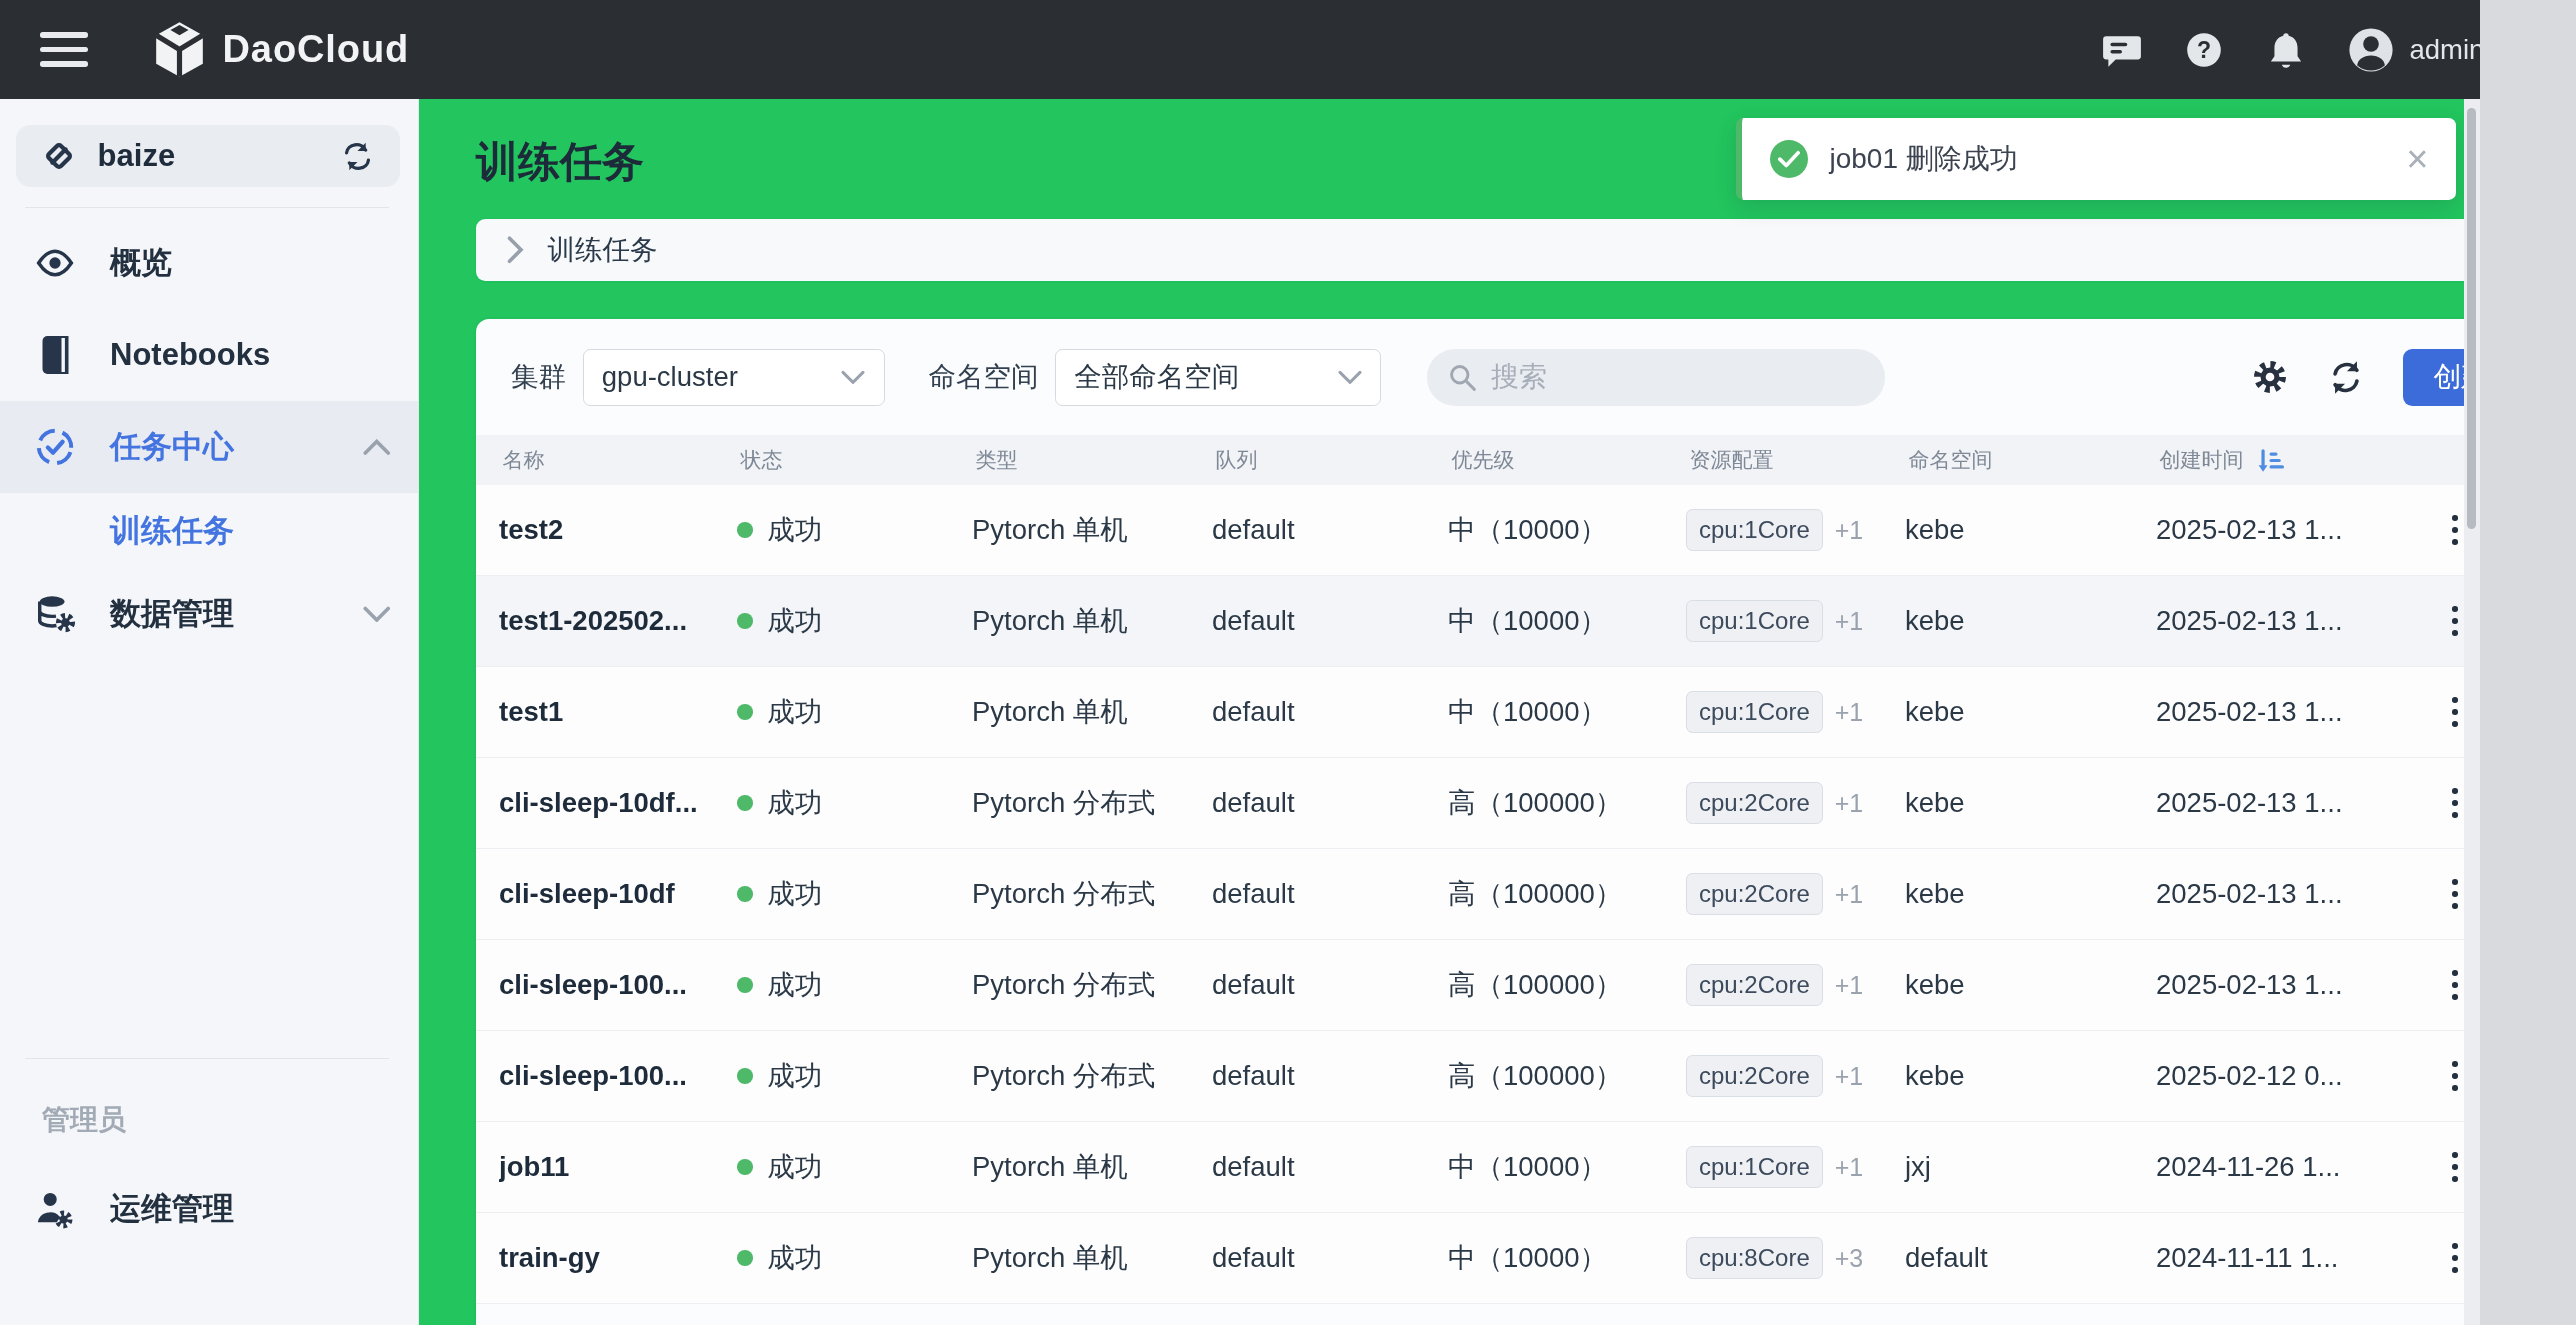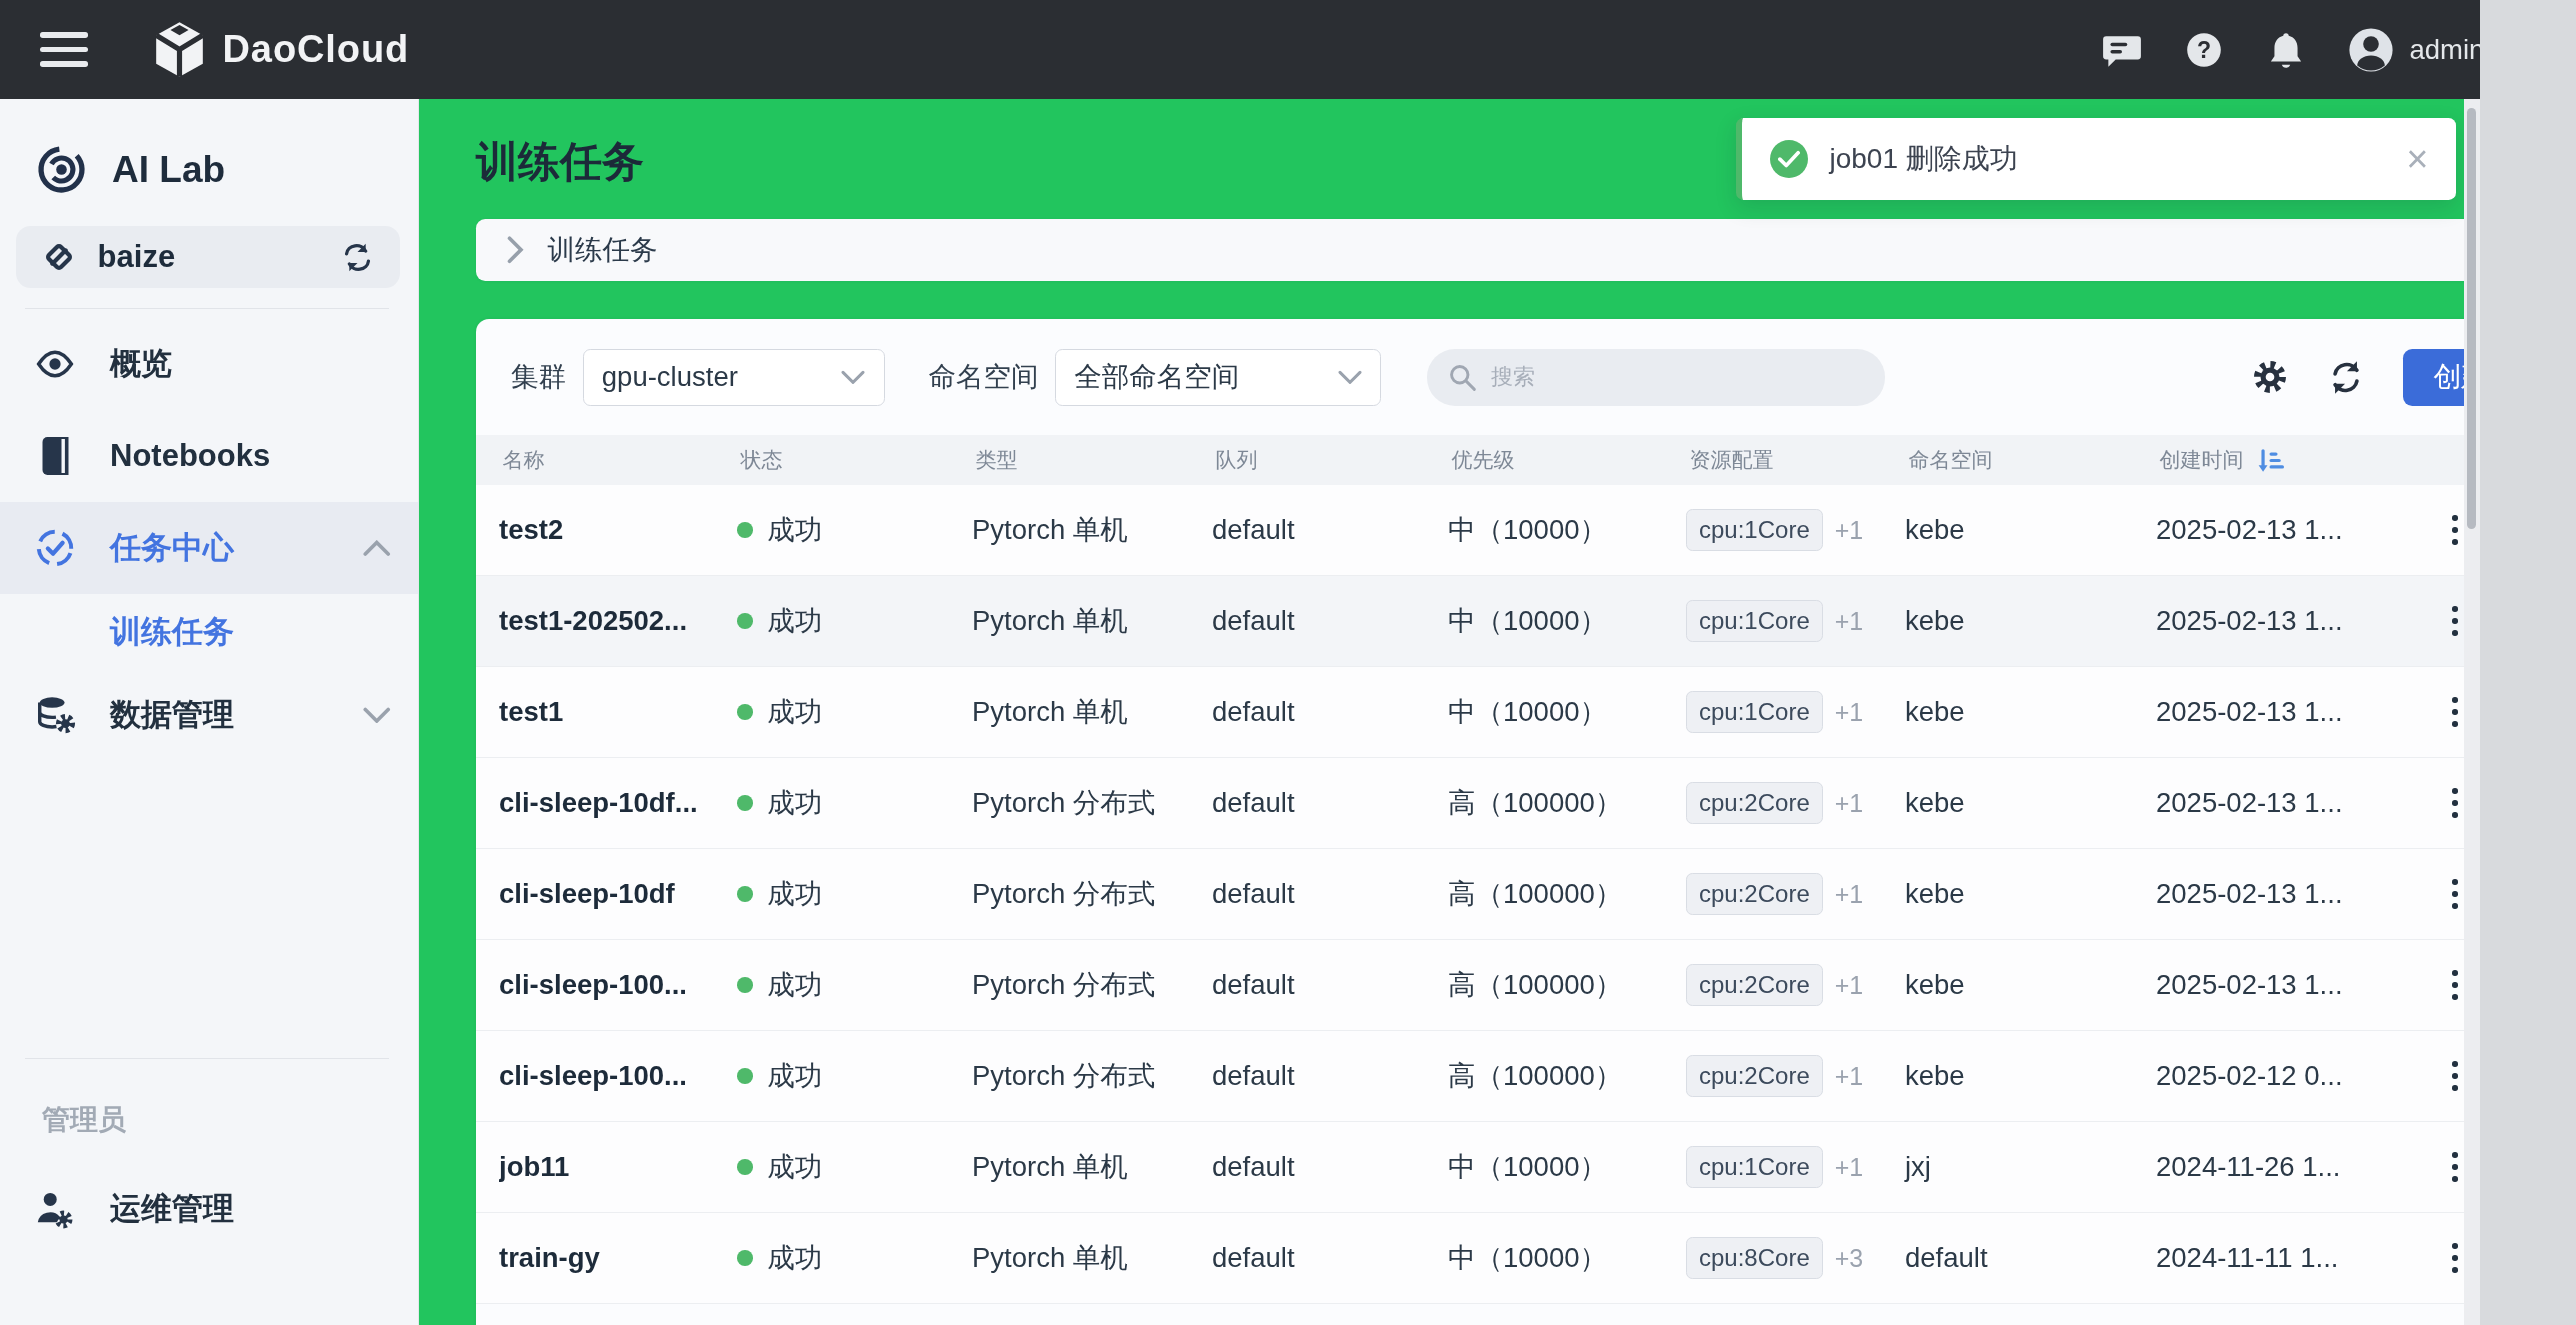--- a/index.html
+++ b/index.html
@@ -72,21 +72,21 @@
   }
   .select .sel-value { font-size:27.5px; color:#2b3947; }
   .select .sel-chev { margin-left:auto; color:#9aa2ad; display:flex; }
   .sel-cluster { width:302px; }
   .sel-namespace { width:326px; margin-right:24px; }
   .searchbox {
     width:458px; height:57px; background:#e9ecf1; border-radius:28px;
     display:flex; align-items:center; padding:0 20px; margin-left:22px;
   }
   .searchbox input {
-    border:none; outline:none; background:transparent; font-size:22px; color:#2b3947;
+    border:none; outline:none; background:transparent; font-size:28px; color:#2b3947;
     width:100%; margin-left:13px; font-family:inherit;
   }
   .searchbox input::placeholder { color:#a7aeb9; }
   .tb-actions { margin-left:auto; display:flex; align-items:center; gap:37px; }
   .icon-btn { color:#27313f; display:flex; cursor:pointer; }
   .create-btn {
     width:117px; height:57px; background:#3b6cd9; border-radius:9.2px; border:none; cursor:pointer;
     color:#fff; font-size:28px; font-family:inherit; display:flex; align-items:center; justify-content:center;
   }
   
@@ -180,30 +180,20 @@
         <span style="color:#cfd3d8;">
           <svg width="26" height="16.5" viewBox="0 0 24 14">
               <polyline points="2,2 12,12 22,2" fill="none" stroke="currentColor" stroke-width="3.4" stroke-linecap="round"></polyline>
             </svg>
         </span>
       </div>
     </div>
   </header>
 
   <aside class="sidebar">
-    <div class="product-row">
-      <span style="color:#22314a;">
-        <svg width="53" height="53" viewBox="0 0 44 44">
-          <circle cx="22" cy="22" r="17" fill="none" stroke="currentColor" stroke-width="4.4" stroke-dasharray="66 16" transform="rotate(40 22 22)"></circle>
-          <circle cx="22" cy="22" r="9.5" fill="none" stroke="currentColor" stroke-width="4.2" stroke-dasharray="34 12" transform="rotate(-70 22 22)"></circle>
-          <circle cx="22" cy="22" r="4.4" fill="currentColor"></circle>
-        </svg>
-      </span>
-      <span class="product-name">AI Lab</span>
-    </div>
 
     <div class="workspace-pill">
       <span style="color:#26354a;">
         <svg width="38" height="38" viewBox="0 0 40 40">
           <rect x="11" y="11" width="18" height="18" rx="3" fill="none" stroke="currentColor" stroke-width="4.4" transform="rotate(45 20 20)"></rect>
           <path d="M13 27 L27 13" stroke="currentColor" stroke-width="4.4" stroke-linecap="round"></path>
         </svg>
       </span>
       <span class="workspace-name">baize</span>
       <span class="workspace-swap">

